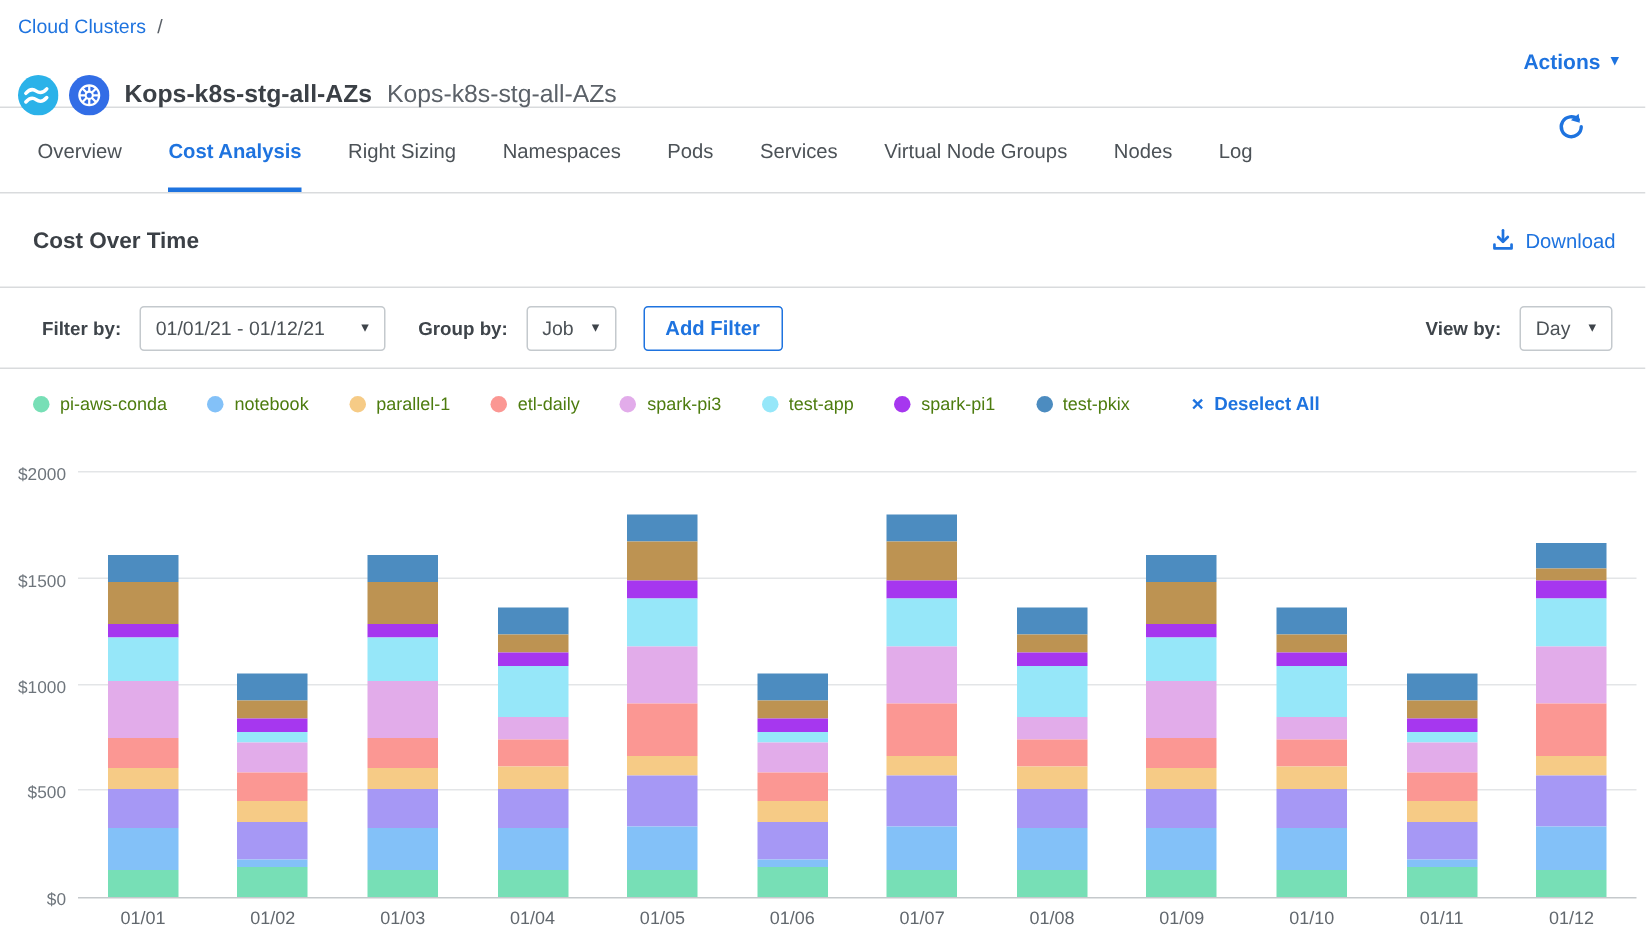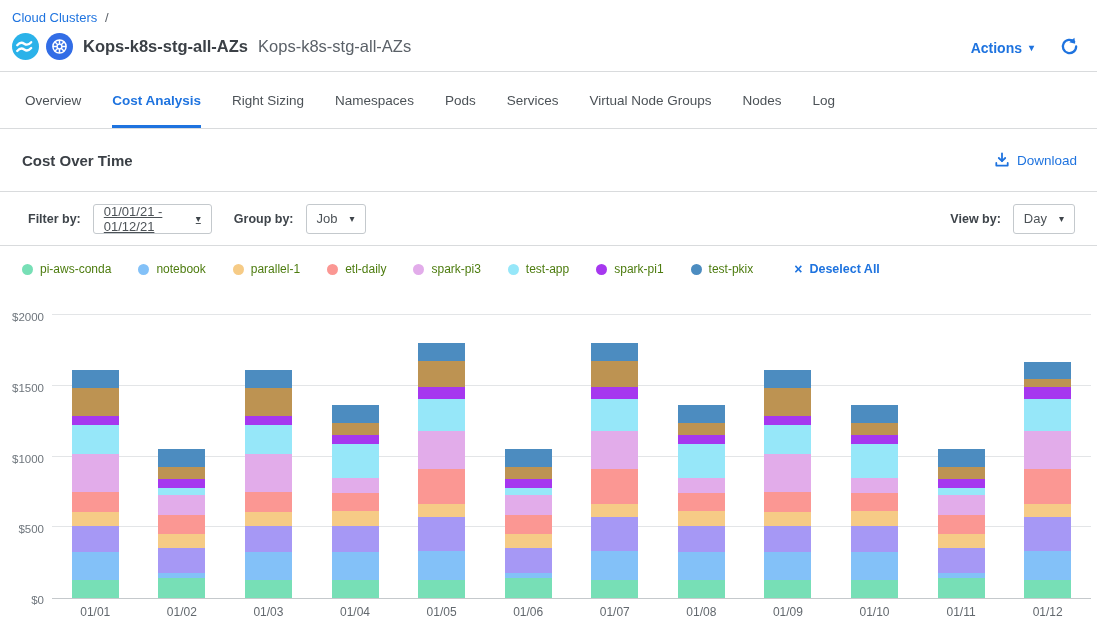--- a/index.html
+++ b/index.html
@@ -8,21 +8,21 @@
 
   
   .header { padding: 10px 18px 0 12px; border-bottom: 1px solid #d9dbdd; height: 72px; }
   .breadcrumb { font-size: 13px; }
   .breadcrumb a { color: #1e73df; text-decoration: none; cursor: pointer; }
   .breadcrumb .sep { color: #5b6168; margin-left: 4px; }
   .title-row { display: flex; align-items: center; margin-top: 8px; }
   .title-row .logo { width: 27px; height: 27px; margin-right: 7px; flex: 0 0 auto; }
   .page-title { font-size: 16.5px; font-weight: bold; color: #3b4046; margin-left: 3px; }
   .page-subtitle { font-size: 16.5px; color: #5b6168; margin-left: 10px; }
-  .header-right { margin-left: auto; display: flex; align-items: flex-end; gap: 26px; }
+  .header-right { margin-left: auto; display: flex; align-items: center; gap: 26px; flex-direction: column; }
   .actions-btn { color: #1e73df; font-size: 14px; font-weight: bold; display: flex;
     align-items: center; gap: 7px; cursor: pointer; }
   .caret { font-size: 10px; line-height: 1; }
   .refresh { cursor: pointer; display: flex; }
 
   
   .tabs { display: flex; gap: 31px; padding: 0 25px; border-bottom: 1px solid #d9dbdd;
     height: 57px; align-items: stretch; }
   .tab { font-size: 13.5px; color: #4c5257; display: flex; align-items: center;
     cursor: pointer; border-bottom: 3px solid transparent; padding-top: 3px; }
@@ -36,21 +36,21 @@
     display: flex; align-items: center; gap: 7px; cursor: pointer; }
 
   
   .filter-bar { height: 54px; display: flex; align-items: center; gap: 12px;
     padding: 0 22px 0 28px; border-bottom: 1px solid #d9dbdd; }
   .ctl-label { font-size: 12.5px; font-weight: bold; color: #3e444a; }
   .dropdown { height: 30px; border: 1px solid #c4c9cd; border-radius: 3px; background: #fff;
     display: inline-flex; align-items: center; font-size: 13px; color: #4c5257;
     padding: 0 10px; cursor: pointer; }
   .dropdown .caret { margin-left: 12px; color: #3e444a; }
-  .dd-date { width: 119px; justify-content: space-between; text-decoration: underline; }
+  .dd-date { width: 164px; justify-content: space-between; }
   .btn-outline { height: 30px; border: 1px solid #1e73df; border-radius: 3px; background: #fff;
     color: #1e73df; font-size: 13.5px; font-weight: bold; padding: 0 14px; cursor: pointer;
     font-family: "Liberation Sans", sans-serif; margin-left: 6px; }
   .spacer { flex: 1; }
 
   
   .legend { height: 46px; display: flex; align-items: center; gap: 27px; padding: 0 22px; }
   .legend-item { display: flex; align-items: center; gap: 7px; cursor: pointer; }
   .legend-item .dot { width: 11px; height: 11px; border-radius: 50%; flex: 0 0 auto; }
   .legend-item .lbl { font-size: 12px; color: #4d7c0f; }
@@ -142,20 +142,21 @@
   <span class="ctl-label">Filter by:</span>
   <div class="dropdown dd-date">
     <span>01/01/21 - 01/12/21</span>
     <span class="caret">▾</span>
   </div>
   <span class="ctl-label" style="margin-left:10px">Group by:</span>
   <div class="dropdown">
     <span>Job</span>
     <span class="caret">▾</span>
   </div>
+  <button class="btn-outline">Add Filter</button>
   <div class="spacer"></div>
   <span class="ctl-label">View by:</span>
   <div class="dropdown">
     <span>Day</span>
     <span class="caret">▾</span>
   </div>
 </div>
 
 <div class="legend">
   <div style="display:flex;align-items:center;gap:27px">

